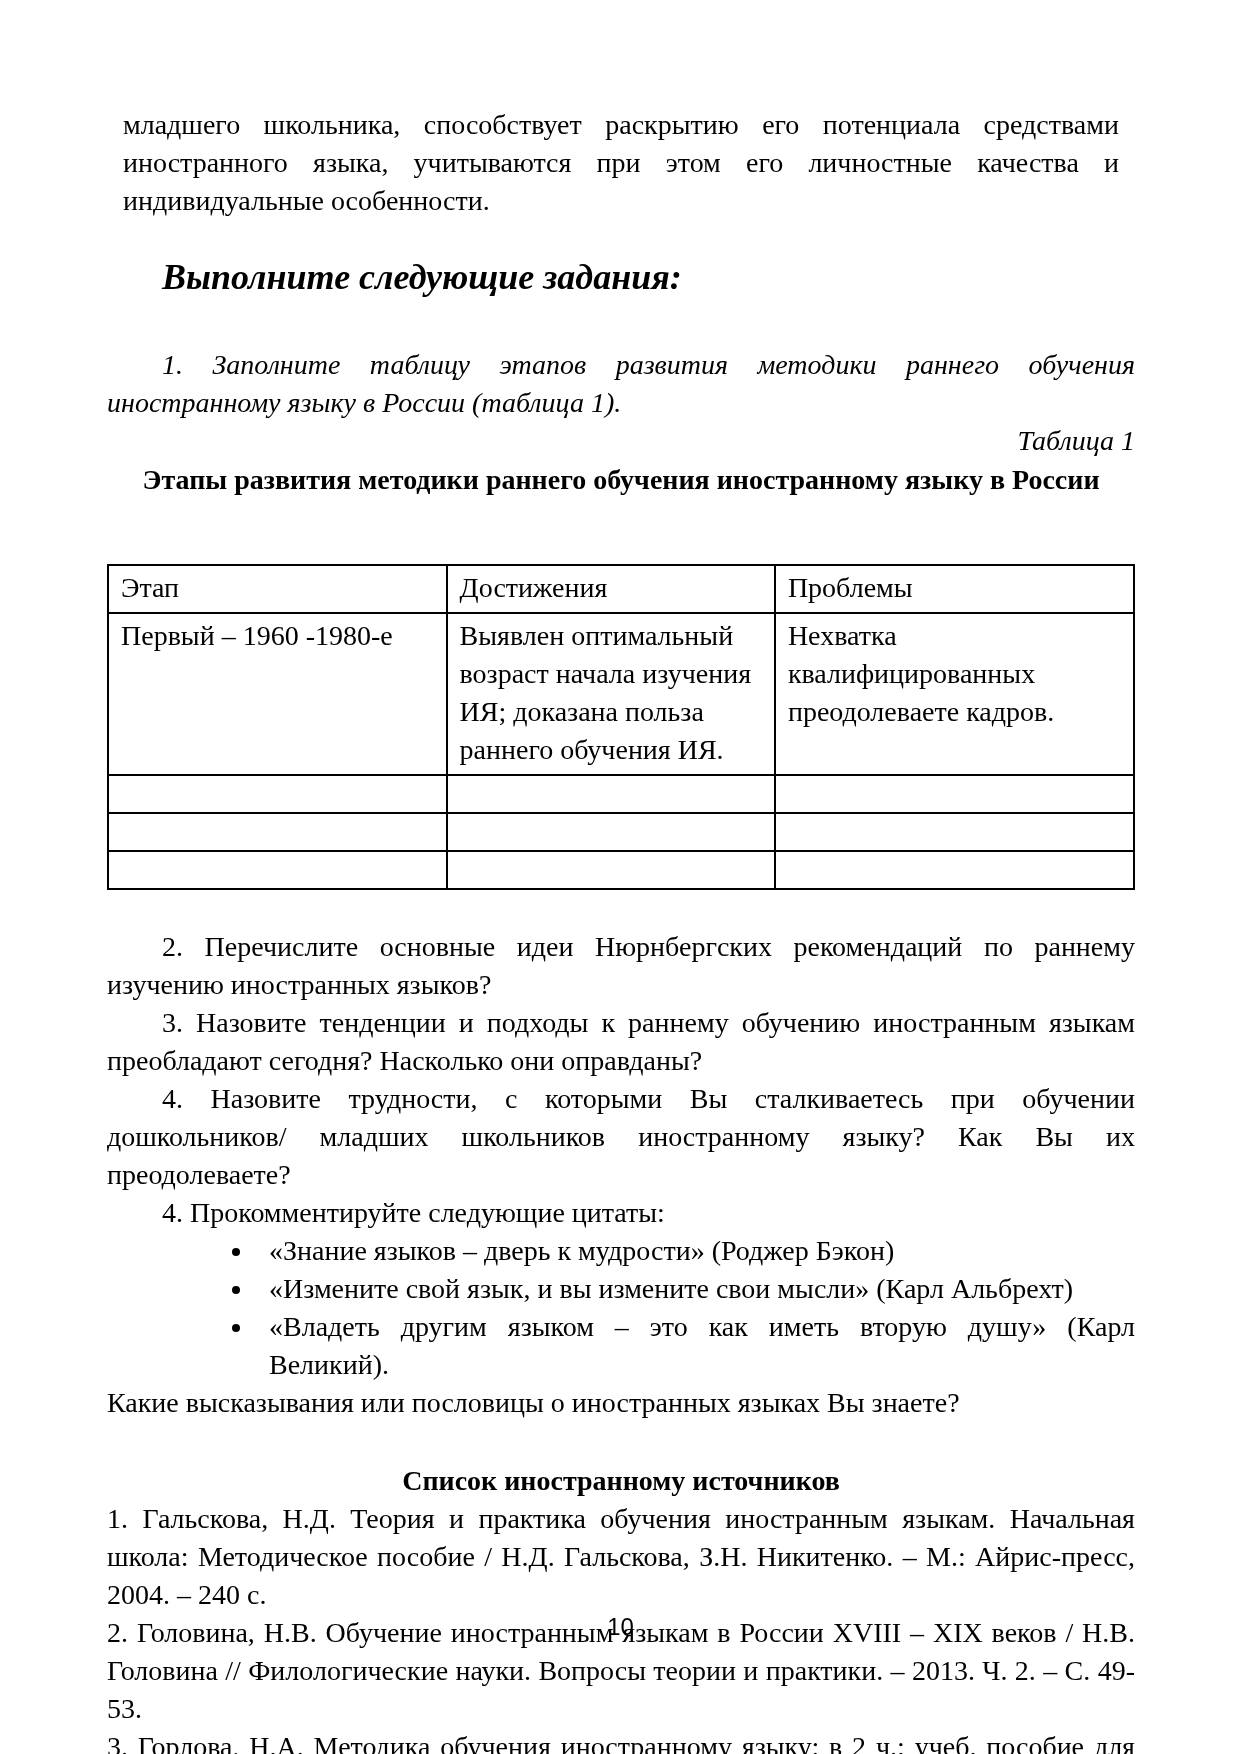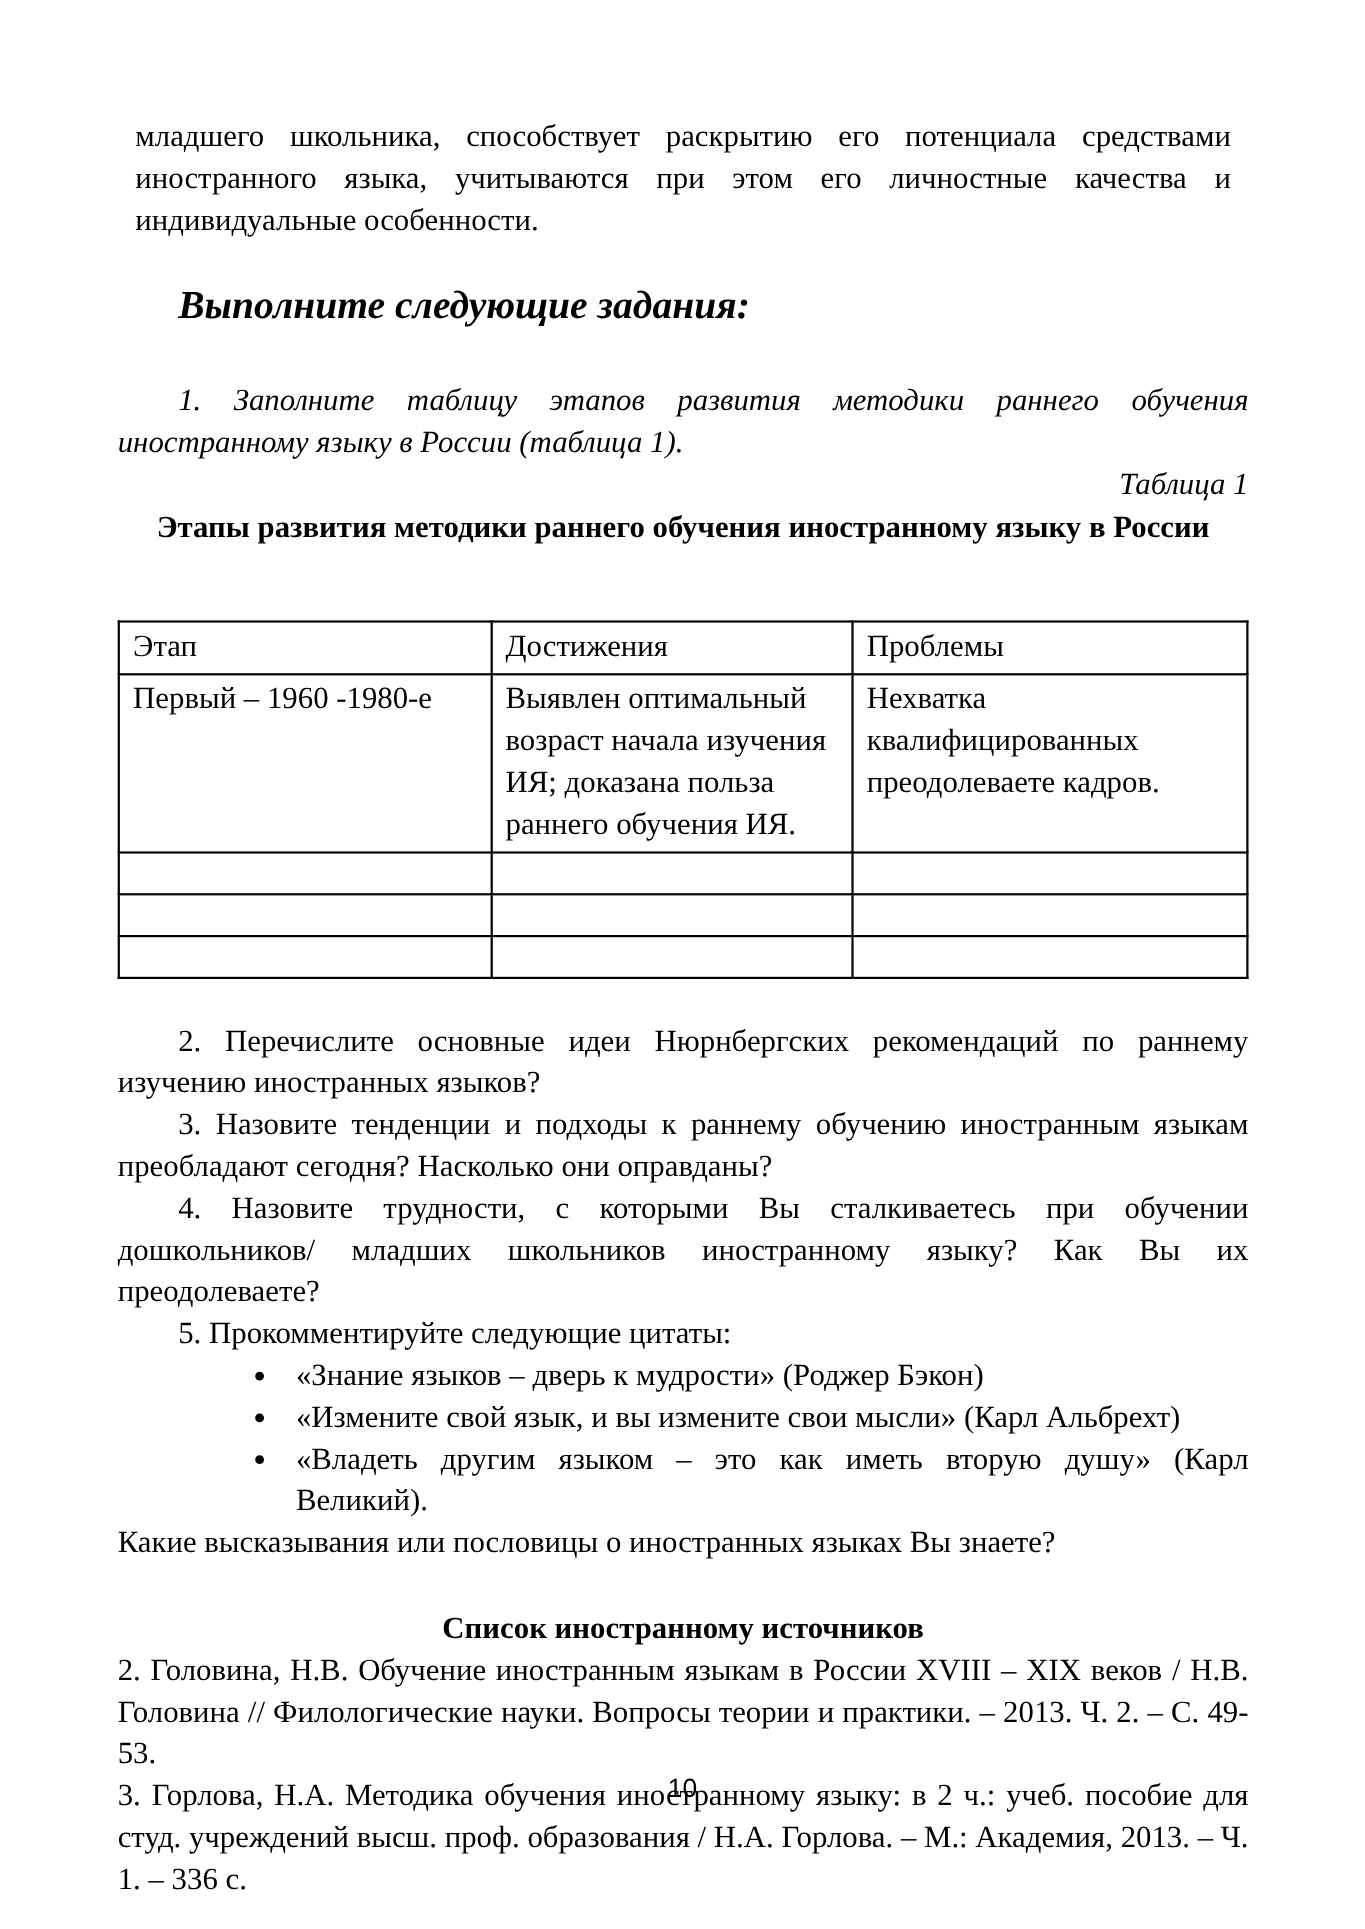--- a/index.html
+++ b/index.html
@@ -166,30 +166,31 @@
         <td></td>
         <td></td>
         <td></td>
       </tr>
     </tbody>
   </table>
 
   <p class="body-text q first">2. Перечислите основные идеи Нюрнбергских рекомендаций по раннему изучению иностранных языков?</p>
   <p class="body-text q">3. Назовите тенденции и подходы к раннему обучению иностранным языкам преобладают сегодня? Насколько они оправданы?</p>
   <p class="body-text q">4. Назовите трудности, с которыми Вы сталкиваетесь при обучении дошкольников/ младших школьников иностранному языку? Как Вы их преодолеваете?</p>
-  <p class="body-text q">5. Прокомментируйте следующие цитаты:</p>
+  <p class="body-text q">4. Прокомментируйте следующие цитаты:</p>
 
   <ul class="quotes">
     <li>«Знание языков – дверь к мудрости» (Роджер Бэкон)</li>
     <li>«Измените свой язык, и вы измените свои мысли» (Карл Альбрехт)</li>
     <li>«Владеть другим языком – это как иметь вторую душу» (Карл Великий).</li>
   </ul>
 
   <p class="body-text closing">Какие высказывания или пословицы о иностранных языках Вы знаете?</p>
 
   <p class="sources-heading">Список иностранному источников</p>
 
+  <p class="body-text source">1. Гальскова, Н.Д. Теория и практика обучения иностранным языкам. Начальная школа: Методическое пособие / Н.Д. Гальскова, З.Н. Никитенко. – М.: Айрис-пресс, 2004. – 240 с.</p>
   <p class="body-text source">2. Головина, Н.В. Обучение иностранным языкам в России XVIII – XIX веков / Н.В. Головина // Филологические науки. Вопросы теории и практики. – 2013. Ч. 2. – С. 49-53.</p>
   <p class="body-text source">3. Горлова, Н.А. Методика обучения иностранному языку: в 2 ч.: учеб. пособие для студ. учреждений высш. проф. образования /  Н.А. Горлова. – М.: Академия, 2013. – Ч. 1. – 336 с.</p>
 
 </div>
 
 <div class="page-number">10</div>
 
 </body></html>

